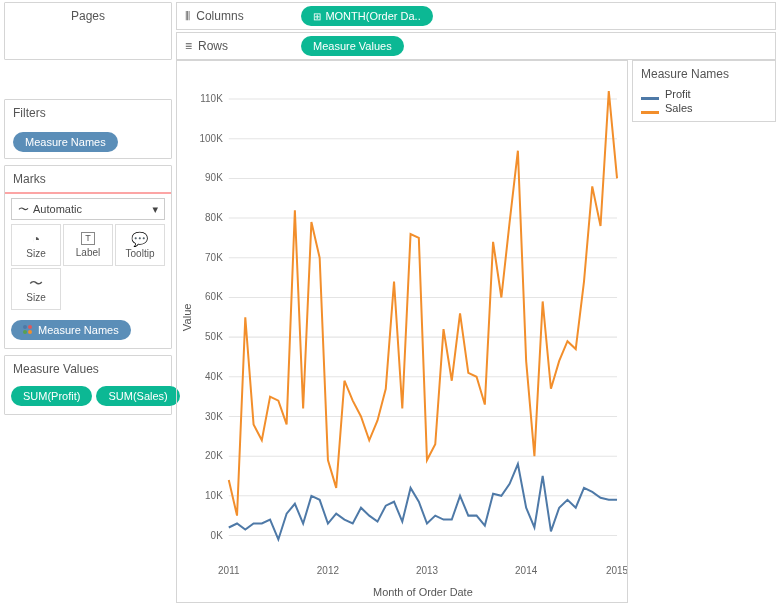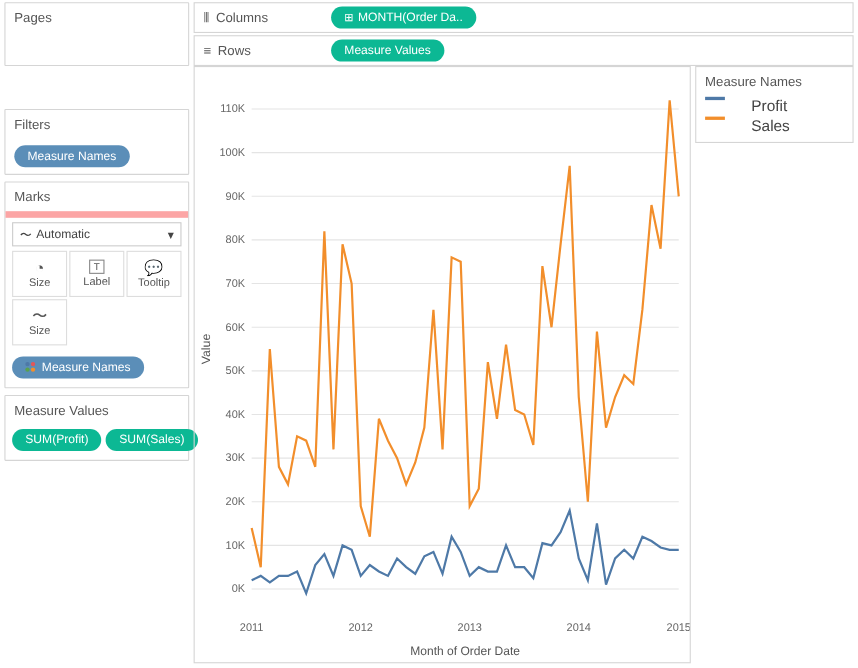--- a/index.html
+++ b/index.html
@@ -14,21 +14,21 @@
 
   .card {
     border: 1px solid #d5d5d5;
     background: #fff;
     border-radius: 1px;
   }
   .card-header {
     padding: 6px 8px;
     font-size: 12px;
     color: #555;
-    border-bottom: 6px solid #fca5a5;
+    border-bottom: 2px solid #fca5a5;
   }
   .card-header.noborder { border-bottom: none; }
   .card-body { padding: 6px 8px; }
 
   .shelf-row { display: flex; align-items: center; height: 28px; border: 1px solid #d5d5d5; background: #fff; }
   .shelf-label { width: 120px; padding: 0 8px; display: flex; align-items: center; gap: 6px; color: #555; font-size: 12px; }
   .shelf-content { flex: 1; display: flex; align-items: center; gap: 4px; padding: 0 4px; }
 
   .pill {
     display: inline-flex; align-items: center;
@@ -59,36 +59,36 @@
   }
   .mark-cell .ic { font-size: 14px; line-height: 1; }
   .mark-pill-row { padding: 2px 6px 8px 6px; }
 
   .measure-pills { display: flex; flex-direction: row; gap: 4px; padding: 4px 6px 8px 6px; }
   .measure-pills .pill { width: 100%; }
 
   .legend-card { border: 1px solid #d5d5d5; margin: 0 0 0 0; }
   .legend-title { padding: 6px 8px; font-size: 12px; color: #555; }
   .legend-items { padding: 0 8px 6px 8px; }
-  .legend-item { display: flex; align-items: flex-start; gap: 24px; font-size: 14px; color: #444; padding: 1px 0; }
+  .legend-item { display: flex; align-items: flex-end; gap: 6px; font-size: 11px; color: #444; padding: 1px 0; }
   .swatch { width: 18px; height: 3px; }
 
   svg .grid line { stroke: #e4e4e4; stroke-width: 1; }
   svg .axis-title { font-size: 11px; fill: #555; }
   svg .series { fill: none; stroke-width: 2; }
 
 </style>
 </head>
 <body>
 
 <div class="container">
 
   <div class="shelves">
     <div class="shelves-left">
-      <div class="card" style="height:58px;">
+      <div class="card" style="height:58px;text-align:center;">
         <div class="card-header noborder">Pages</div>
       </div>
     </div>
     <div class="shelves-right">
       <div class="shelf-row">
         <div class="shelf-label">
           <span>⦀</span>
           <span>Columns</span>
         </div>
         <div class="shelf-content">

